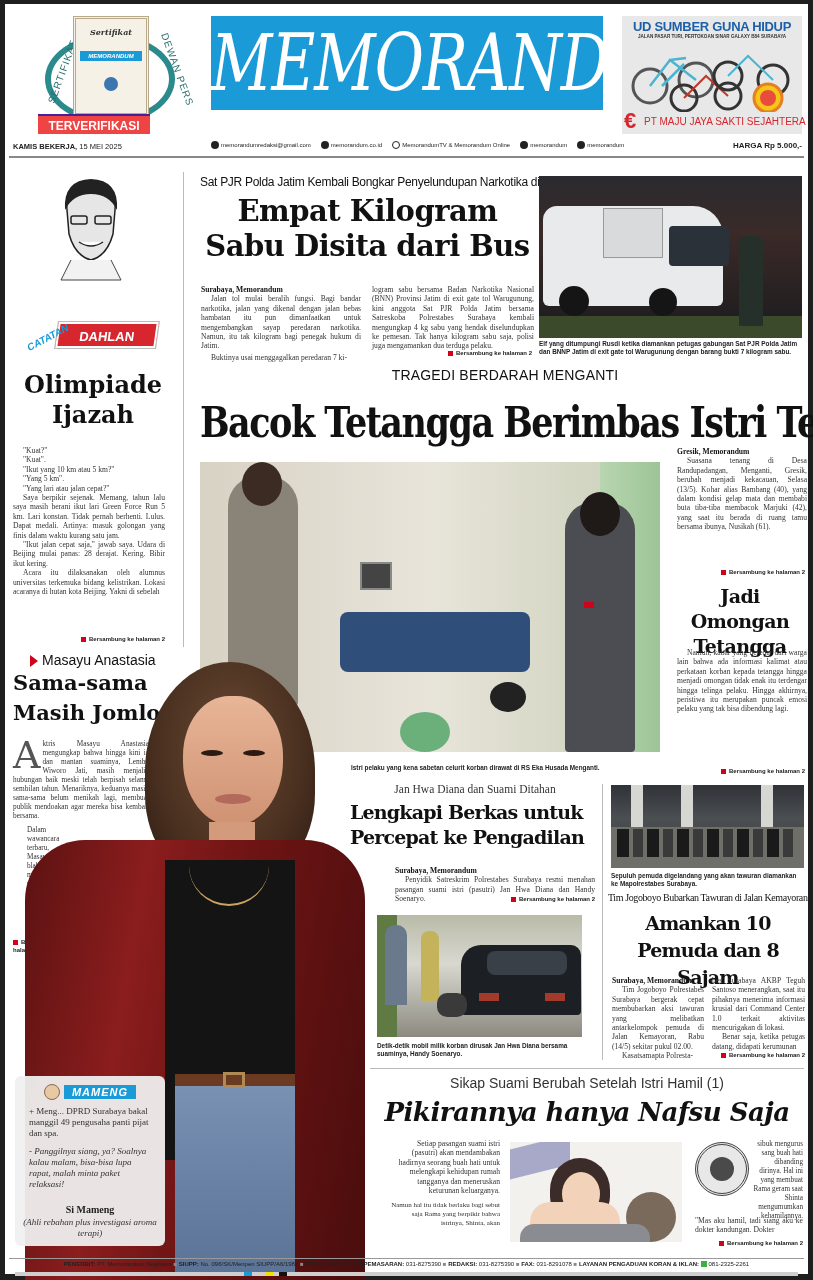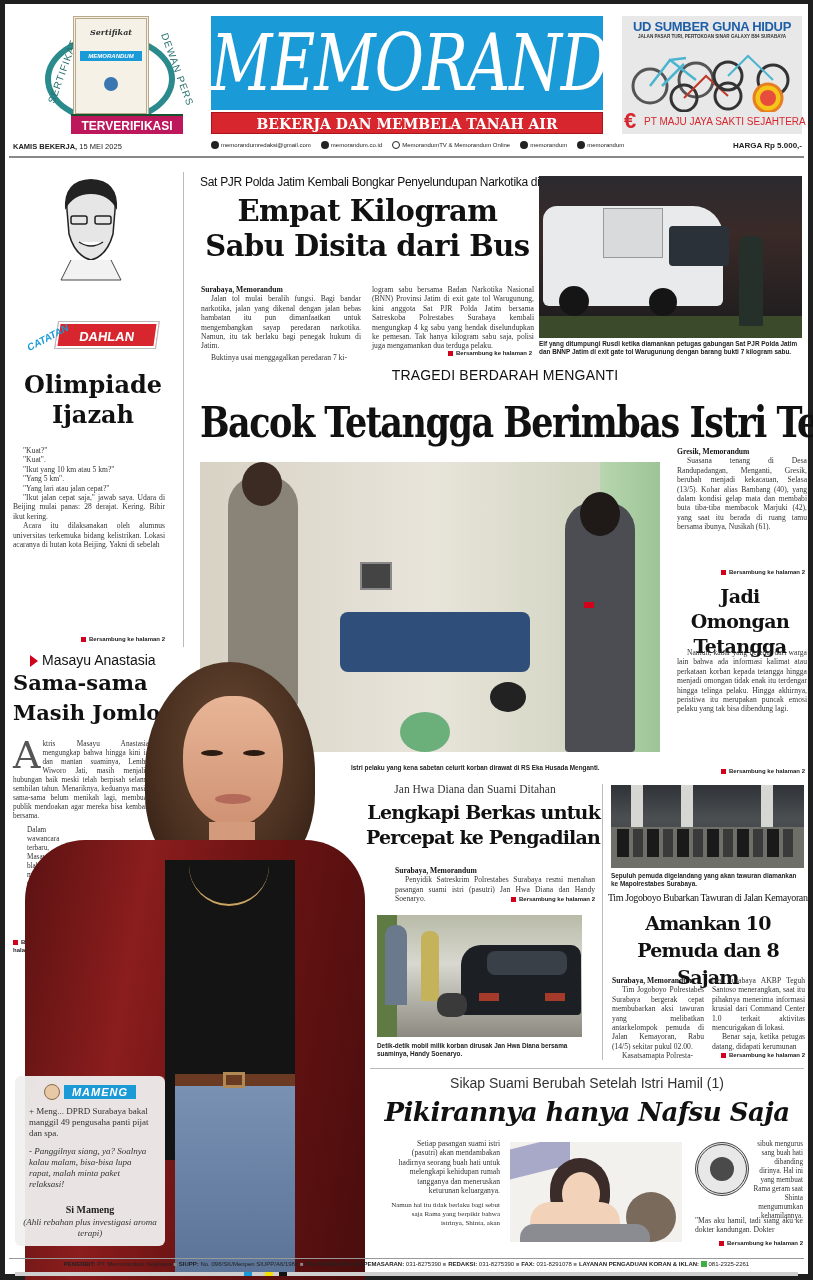--- a/index.html
+++ b/index.html
@@ -26,27 +26,26 @@
   <div class="abs" style="left:30px;top:10px;width:150px;height:122px">
     <div class="abs" style="left:10px;top:20px;width:130px;height:90px;border-radius:50%;background:#2a8a8c"></div>
     <div class="abs" style="left:16px;top:26px;width:118px;height:78px;border-radius:50%;background:#fff"></div>
     <div class="abs sans" style="left:-6px;top:52px;font-size:10px;color:#2a7070;transform:rotate(-70deg);letter-spacing:1px">SERTIFIKAT</div>
     <div class="abs sans" style="left:104px;top:50px;font-size:10px;color:#2a7070;transform:rotate(70deg);letter-spacing:1px;white-space:nowrap">DEWAN PERS</div>
     <div class="abs" style="left:38px;top:2px;width:76px;height:100px;background:#f5f1e6;border:3px double #b8a98a;text-align:center;padding-top:8px">
       <div class="serif" style="font-size:8px;font-style:italic;font-weight:bold;color:#333">Sertifikat</div>
       <div class="sans" style="margin:14px 4px 0;background:#1a9ad6;color:#fff;font-size:6px;font-style:italic;font-weight:bold;padding:2px 0">MEMORANDUM</div>
       <div style="margin:16px auto 0;width:14px;height:14px;border-radius:50%;background:#3b76b0"></div>
     </div>
-    <div class="abs sans" style="left:36px;top:100px;width:112px;height:20px;background:#be185d;color:#fff;font-size:12px;font-weight:bold;text-align:center;line-height:20px;border-top:2px solid #14532d">TERVERIFIKASI</div>
+    <div class="abs sans" style="left:3px;top:100px;width:112px;height:20px;background:#ef4444;color:#fff;font-size:12px;font-weight:bold;text-align:center;line-height:20px;border-top:2px solid #4c1d95">TERVERIFIKASI</div>
   </div>
 
   <div class="abs" style="left:206px;top:12px;width:392px;height:94px;background:#1a9ad6;text-align:center;overflow:hidden">
     <div class="serif" style="font-size:60px;line-height:94px;font-style:italic;color:#fff;letter-spacing:-1px;transform:scaleY(1.3)">MEMORANDUM</div>
   </div>
-  <div class="abs serif" style="left:206px;top:108px;width:392px;height:22px;background:#d7262e;color:#fff;font-size:14px;font-weight:bold;text-align:center;line-height:22px;border:1px solid #a8161c">BEKERJA DAN MEMBELA TANAH AIR</div>
 
   <div class="abs" style="left:617px;top:12px;width:180px;height:118px;background:#e8e8e8">
     <div class="sans" style="font-size:13px;font-weight:bold;color:#1d5fa8;text-align:center;margin-top:3px;letter-spacing:-.3px">UD SUMBER GUNA HIDUP</div>
     <div class="sans" style="font-size:4.6px;font-weight:bold;color:#333;text-align:center;white-space:nowrap">JALAN PASAR TURI, PERTOKOAN SINAR GALAXY B84 SURABAYA</div>
     <svg class="abs" style="left:6px;top:30px" width="168" height="66" viewBox="0 0 168 66">
       <circle cx="22" cy="40" r="17" fill="none" stroke="#555" stroke-width="3"></circle>
       <circle cx="68" cy="34" r="17" fill="none" stroke="#555" stroke-width="3"></circle>
       <path d="M22 40 L42 14 L68 34 M42 14 L58 12 M34 40 L56 18" stroke="#4bb5d0" stroke-width="2.5" fill="none"></path>
       <circle cx="56" cy="52" r="13" fill="none" stroke="#333" stroke-width="3"></circle>
       <circle cx="100" cy="50" r="13" fill="none" stroke="#333" stroke-width="3"></circle>
@@ -88,31 +87,32 @@
     <div class="abs sans" style="left:34px;top:8px;width:100px;height:26px;background:#d7262e;color:#fff;font-size:13px;font-weight:bold;line-height:26px;text-align:center;transform:skewX(-8deg);border:2px solid #fff;box-shadow:0 0 0 1px #bbb">DAHLAN ISKAN</div>
     <div class="abs sans" style="left:2px;top:18px;font-size:10px;font-weight:bold;font-style:italic;color:#1a9ad6;transform:rotate(-28deg)">CATATAN</div>
   </div>
   <div class="abs serif" style="left:8px;top:366px;width:160px;font-size:24px;font-weight:bold;line-height:30px;text-align:center">Olimpiade Ijazah</div>
   <div class="abs body-text" style="left:8px;top:442px;width:152px">
     <p style="text-indent:10px">"Kuat?"</p>
     <p style="text-indent:10px">"Kuat".</p>
     <p style="text-indent:10px">"Ikut yang 10 km atau 5 km?"</p>
     <p style="text-indent:10px">"Yang 5 km".</p>
     <p style="text-indent:10px">"Yang lari atau jalan cepat?"</p>
+    <p style="text-indent:10px">Saya berpikir sejenak. Memang, tahun lalu saya masih berani ikut lari Green Force Run 5 km. Lari konstan. Tidak pernah berhenti. Lulus. Dapat medali. Artinya: masuk golongan yang finis dalam waktu kurang satu jam.</p>
     <p style="text-indent:10px">"Ikut jalan cepat saja," jawab saya. Udara di Beijing mulai panas: 28 derajat. Kering. Bibir ikut kering.</p>
     <p style="text-indent:10px">Acara itu dilaksanakan oleh alumnus universitas terkemuka bidang kelistrikan. Lokasi acaranya di hutan kota Beijing. Yakni di sebelah</p>
   </div>
   <div class="abs cont" style="left:8px;top:632px;width:152px"><span class="sq"></span><span>Bersambung ke halaman 2</span></div>
   <div class="vline" style="left:178px;top:168px;height:475px"></div>
 
   <div class="abs cond" style="left:195px;top:171px;width:335px;font-size:12px;text-align:center;white-space:nowrap;letter-spacing:-.3px">Sat PJR Polda Jatim Kembali Bongkar Penyelundupan Narkotika di Tol</div>
   <div class="abs serif" style="left:195px;top:190px;width:335px;font-size:29px;font-weight:bold;line-height:35px;text-align:center;letter-spacing:-.5px">Empat Kilogram Sabu Disita dari Bus</div>
   <div class="abs body-text" style="left:196px;top:281px;width:160px">
     <p style="font-weight:bold;color:#111">Surabaya, Memorandum</p>
-    <p style="text-indent:10px">Jalan tol mulai beralih fungsi. Bagi bandar narkotika, jalan yang dikenal dengan jalan bebas hambatan itu pun dimanfaatkan untuk mengembangkan sayap peredaran narkotika. Namun, itu tak berlaku bagi penegak hukum di Jatim.</p>
+    <p style="text-indent:10px">Jalan tol mulai beralih fungsi. Bagi bandar narkotika, jalan yang dikenal dengan jalan bebas hambatan itu pun dimanfaatkan untuk mengembangkan sayap peredaran narkotika. Namun, itu tak kilogram bagi penegak hukum di Jatim.</p>
     <p style="text-indent:10px;margin-top:2px">Buktinya usai menggagalkan peredaran 7 ki-</p>
   </div>
   <div class="abs body-text" style="left:367px;top:281px;width:162px">
     <p>logram sabu bersama Badan Narkotika Nasional (BNN) Provinsi Jatim di exit gate tol Warugunung, kini anggota Sat PJR Polda Jatim bersama Satreskoba Polrestabes Surabaya kembali mengungkap 4 kg sabu yang hendak diselundupkan ke pemesan. Tak hanya kilogram sabu saja, polisi juga mengamankan dua terduga pelaku.</p>
   </div>
   <div class="abs cont" style="left:367px;top:346px;width:160px"><span class="sq"></span><span>Bersambung ke halaman 2</span></div>
   <div class="abs photo" style="left:534px;top:172px;width:263px;height:162px;background:linear-gradient(180deg,#2b2a2f 0%,#3a2a28 35%,#1b1b1d 100%)">
     <div class="abs" style="left:4px;top:30px;width:180px;height:100px;background:#e9eaec;border-radius:14px 30px 6px 6px"></div>
     <div class="abs" style="left:130px;top:50px;width:60px;height:40px;background:#2a3138;border-radius:4px"></div>
     <div class="abs" style="left:64px;top:32px;width:60px;height:50px;background:#d9dadc;border:1px solid #999"></div>
@@ -169,21 +169,21 @@
     <div class="abs" style="left:184px;top:168px;width:46px;height:50px;background:#d49a7c"></div>
     <div class="abs" style="left:0;top:186px;width:340px;height:440px;border-radius:60px 60px 0 0;background:linear-gradient(100deg,#5c1212 0%,#8b1d1d 30%,#6e1414 55%,#4a0d0d 100%)"></div>
     <div class="abs" style="left:140px;top:206px;width:130px;height:300px;background:#141414"></div>
     <div class="abs" style="left:164px;top:212px;width:80px;height:40px;border-bottom:2px solid #c9a560;border-radius:0 0 40px 40px"></div>
     <div class="abs" style="left:150px;top:420px;width:120px;height:200px;background:linear-gradient(180deg,#7b93b5,#5a7396)"></div>
     <div class="abs" style="left:150px;top:420px;width:120px;height:12px;background:#6a3b22"></div>
     <div class="abs" style="left:198px;top:418px;width:22px;height:16px;border:3px solid #b08a55"></div>
   </div>
 
   <div class="abs serif" style="left:350px;top:779px;width:240px;font-size:11.5px;text-align:center;color:#333;font-family:'Liberation Serif',serif">Jan Hwa Diana dan Suami Ditahan</div>
-  <div class="abs serif" style="left:345px;top:796px;width:250px;font-size:19px;font-weight:bold;line-height:25px;text-align:right;letter-spacing:-.8px">Lengkapi Berkas untuk Percepat ke Pengadilan</div>
+  <div class="abs serif" style="left:345px;top:796px;width:250px;font-size:19px;font-weight:bold;line-height:25px;text-align:left;letter-spacing:-.8px">Lengkapi Berkas untuk Percepat ke Pengadilan</div>
   <div class="abs body-text" style="left:390px;top:862px;width:200px">
     <p style="font-weight:bold;color:#111">Surabaya, Memorandum</p>
     <p style="text-indent:10px">Penyidik Satreskrim Polrestabes Surabaya resmi menahan pasangan suami istri (pasutri) Jan Hwa Diana dan Handy Soenaryo.</p>
   </div>
   <div class="abs cont" style="left:420px;top:892px;width:170px"><span class="sq"></span><span>Bersambung ke halaman 2</span></div>
   <div class="abs photo" style="left:372px;top:911px;width:205px;height:122px;background:linear-gradient(180deg,#b9bba8 0%,#d8d8d0 40%,#8c8a80 100%)">
     <div class="abs" style="left:0;top:0;width:20px;height:122px;background:#5f7a43"></div>
     <div class="abs" style="left:8px;top:10px;width:22px;height:80px;background:#6a7a8c;border-radius:10px 10px 0 0"></div>
     <div class="abs" style="left:44px;top:16px;width:18px;height:70px;background:#c4b35a;border-radius:8px 8px 0 0"></div>
     <div class="abs" style="left:84px;top:30px;width:120px;height:70px;background:#1c1f24;border-radius:20px 10px 4px 4px"></div>

